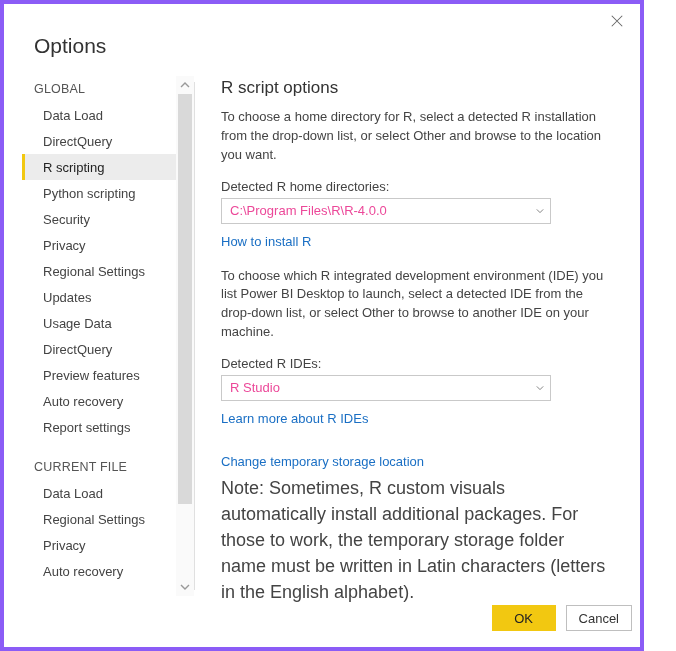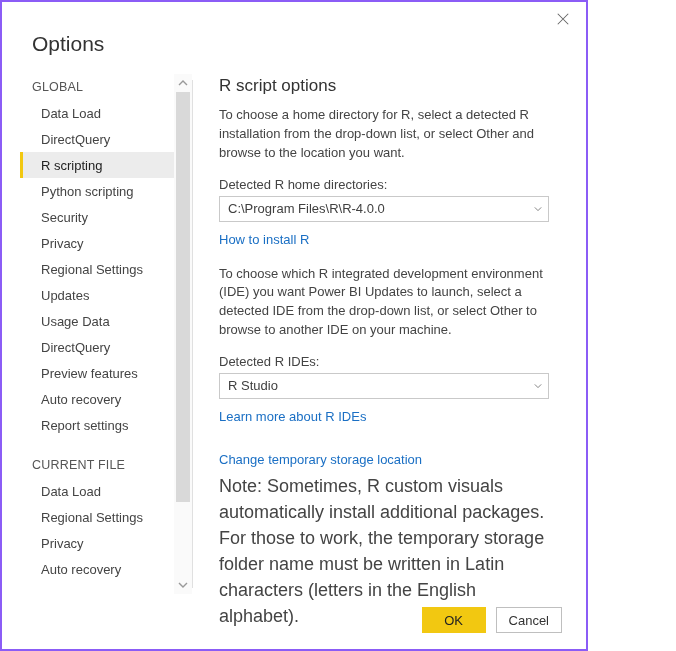--- a/index.html
+++ b/index.html
@@ -5,21 +5,21 @@
   * { box-sizing: border-box; }
   html, body {
     margin: 0; padding: 0;
     font-family: "Segoe UI", Tahoma, sans-serif;
     font-size: 13px;
     color: #333;
     background: #fff;
     width: 676px; height: 651px;
     overflow: hidden;
   }
-  .dialog { width: 588px; height: 651px; position: relative; border: 2px solid #8b5cf6; }
+  .dialog { width: 644px; height: 651px; position: relative; border: 4px solid #8b5cf6; }
   .close-btn {
     position: absolute; top: 10px; right: 14px;
     width: 16px; height: 16px; cursor: pointer;
     color: #666;
   }
   .close-btn svg { width: 14px; height: 14px; display:block; }
   .title {
     font-size: 21px; font-weight: 300; color: #333;
     padding: 30px 0 18px 30px;
   }
@@ -82,36 +82,36 @@
     font-size: 17px; font-weight: 400; color: #333;
     margin: 0 0 10px 0;
   }
   .content p { margin: 0 0 14px 0; line-height: 1.45; font-size: 13px; color:#444; }
   .label { font-size: 13px; color: #444; margin-bottom: 4px; }
   .dropdown {
     width: 330px; height: 26px;
     border: 1px solid #c9c9c9;
     display: flex; align-items: center;
     padding: 0 6px 0 8px;
-    font-size: 13px; color: #404040;
+    font-size: 13px; color: #ec4899;
     cursor: pointer; position: relative;
     margin-bottom: 10px;
     background:#fff;
   }
   .dropdown .caret {
     position: absolute; right: 6px; top: 50%; transform: translateY(-50%);
     color: #666;
   }
   .dropdown .caret svg{ width:8px; height:8px; display:block;}
   .link { color: #1a6fc4; cursor: pointer; font-size: 13px; }
   .spacer-m { height: 18px; }
   .spacer-l { height: 28px; }
   .note { font-size: 18px; color:#444; line-height:1.45; margin-top:6px;}
   .footer {
-    position: absolute; bottom: 16px; right: 24px;
+    position: absolute; bottom: 16px; right: 8px;
     display: flex; gap: 10px;
   }
   .btn {
     min-width: 64px; height: 26px;
     display: inline-flex; align-items: center; justify-content: center;
     font-size: 13px; cursor: pointer;
     border: 1px solid #bfbfbf; background: #fff; color: #333;
     padding: 0 12px;
   }
   .btn.primary { background: #f2c811; border-color: #f2c811; color: #222; }
@@ -179,21 +179,21 @@
         <span>C:\Program Files\R\R-4.0.0</span>
         <span class="caret">
             <svg viewBox="0 0 10 10">
               <path d="M1 3 L5 7 L9 3" stroke="currentColor" stroke-width="1" fill="none"></path>
             </svg>
           </span>
       </div>
       <span class="link">How to install R</span>
 
       <div class="spacer-m"></div>
-      <p>To choose which R integrated development environment (IDE) you want Power BI Updates to launch, select a detected IDE from the drop-down list, or select Other to browse to another IDE on your machine.</p>
+      <p>To choose which R integrated development environment (IDE) you list Power BI Desktop to launch, select a detected IDE from the drop-down list, or select Other to browse to another IDE on your machine.</p>
 
       <div class="label">Detected R IDEs:</div>
       <div class="dropdown">
         <span>R Studio</span>
         <span class="caret">
             <svg viewBox="0 0 10 10">
               <path d="M1 3 L5 7 L9 3" stroke="currentColor" stroke-width="1" fill="none"></path>
             </svg>
           </span>
       </div>

